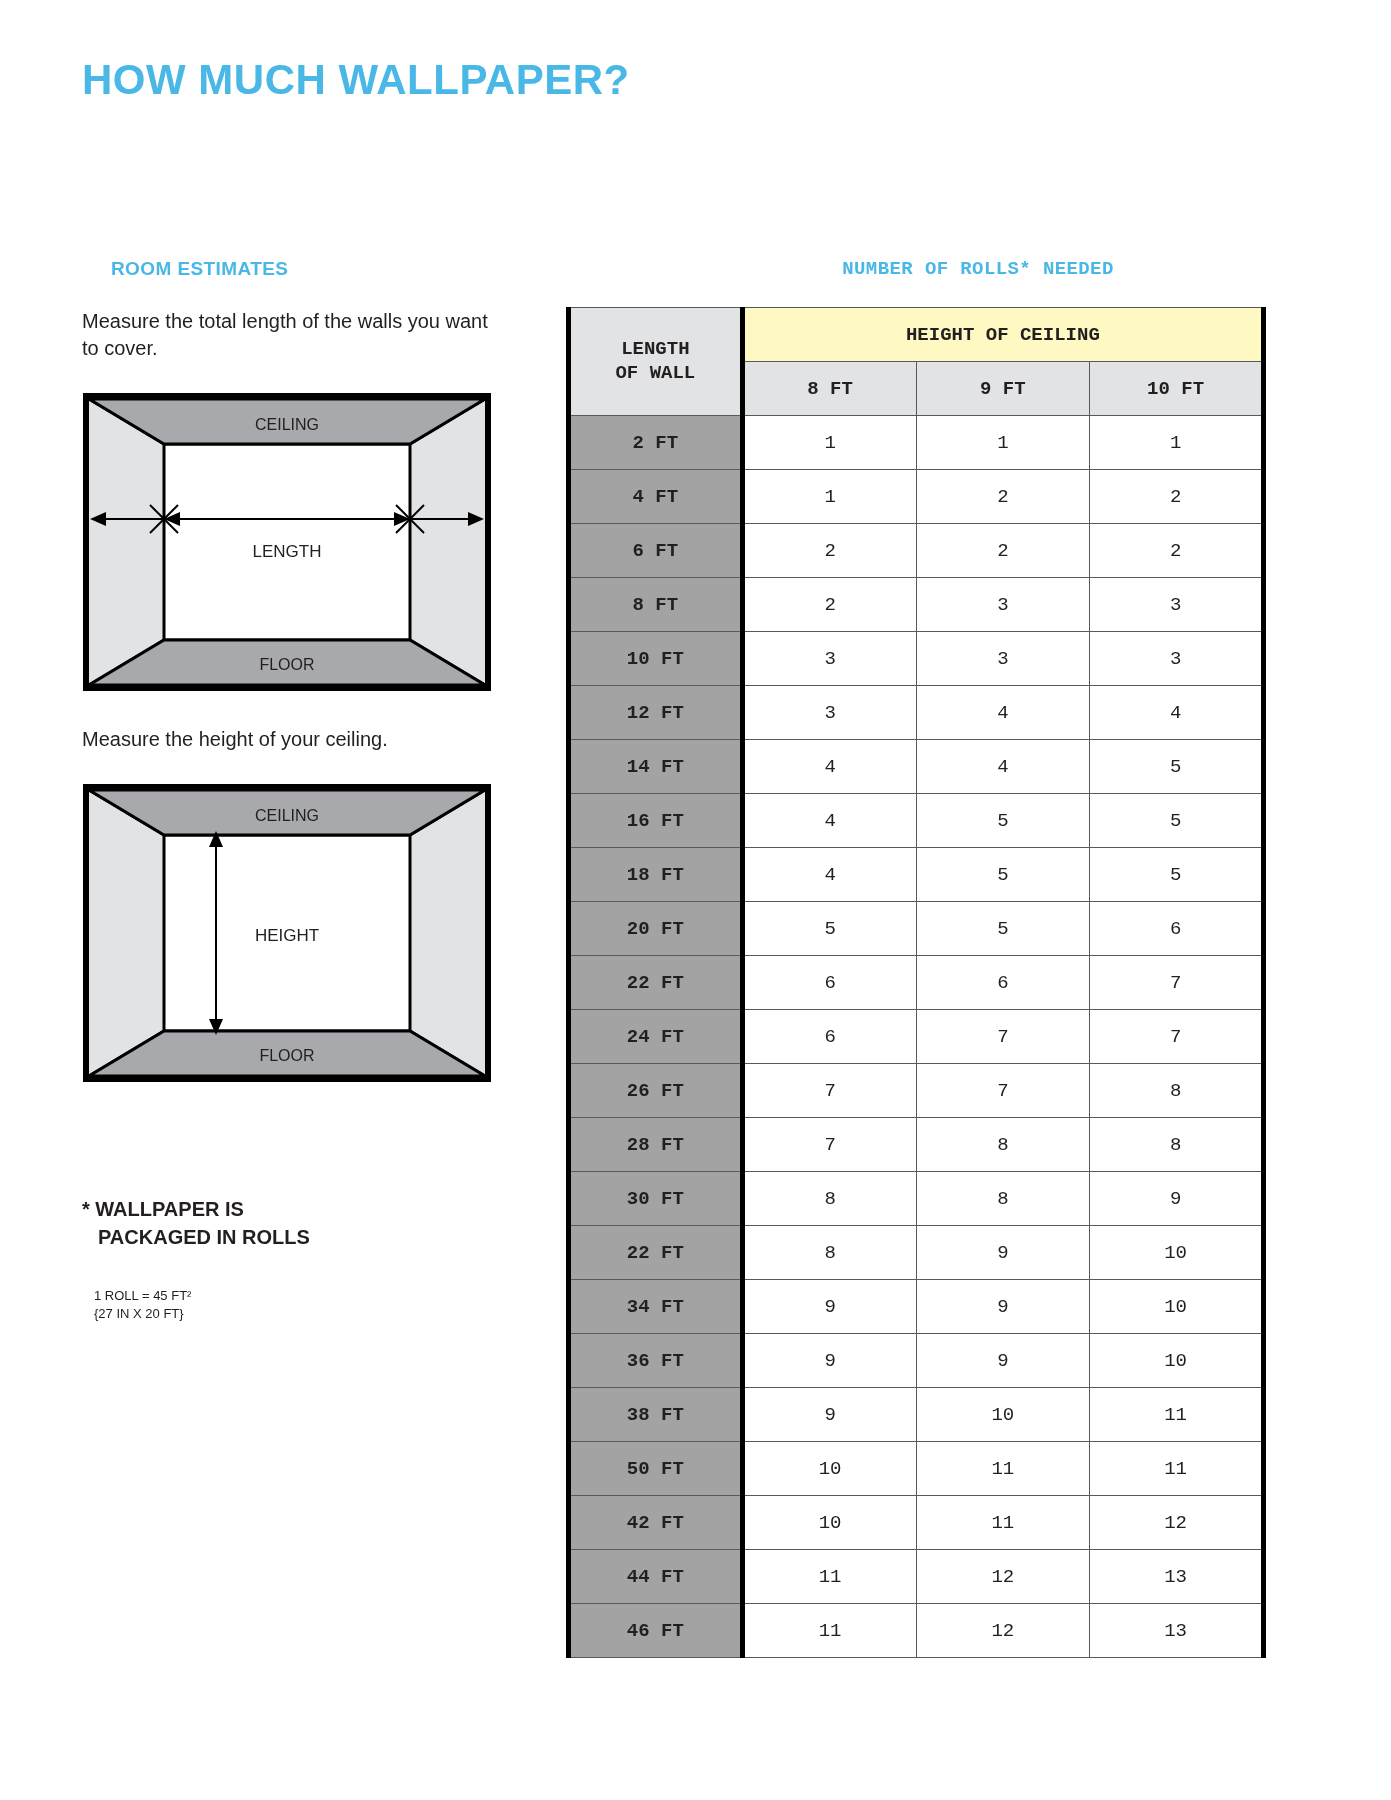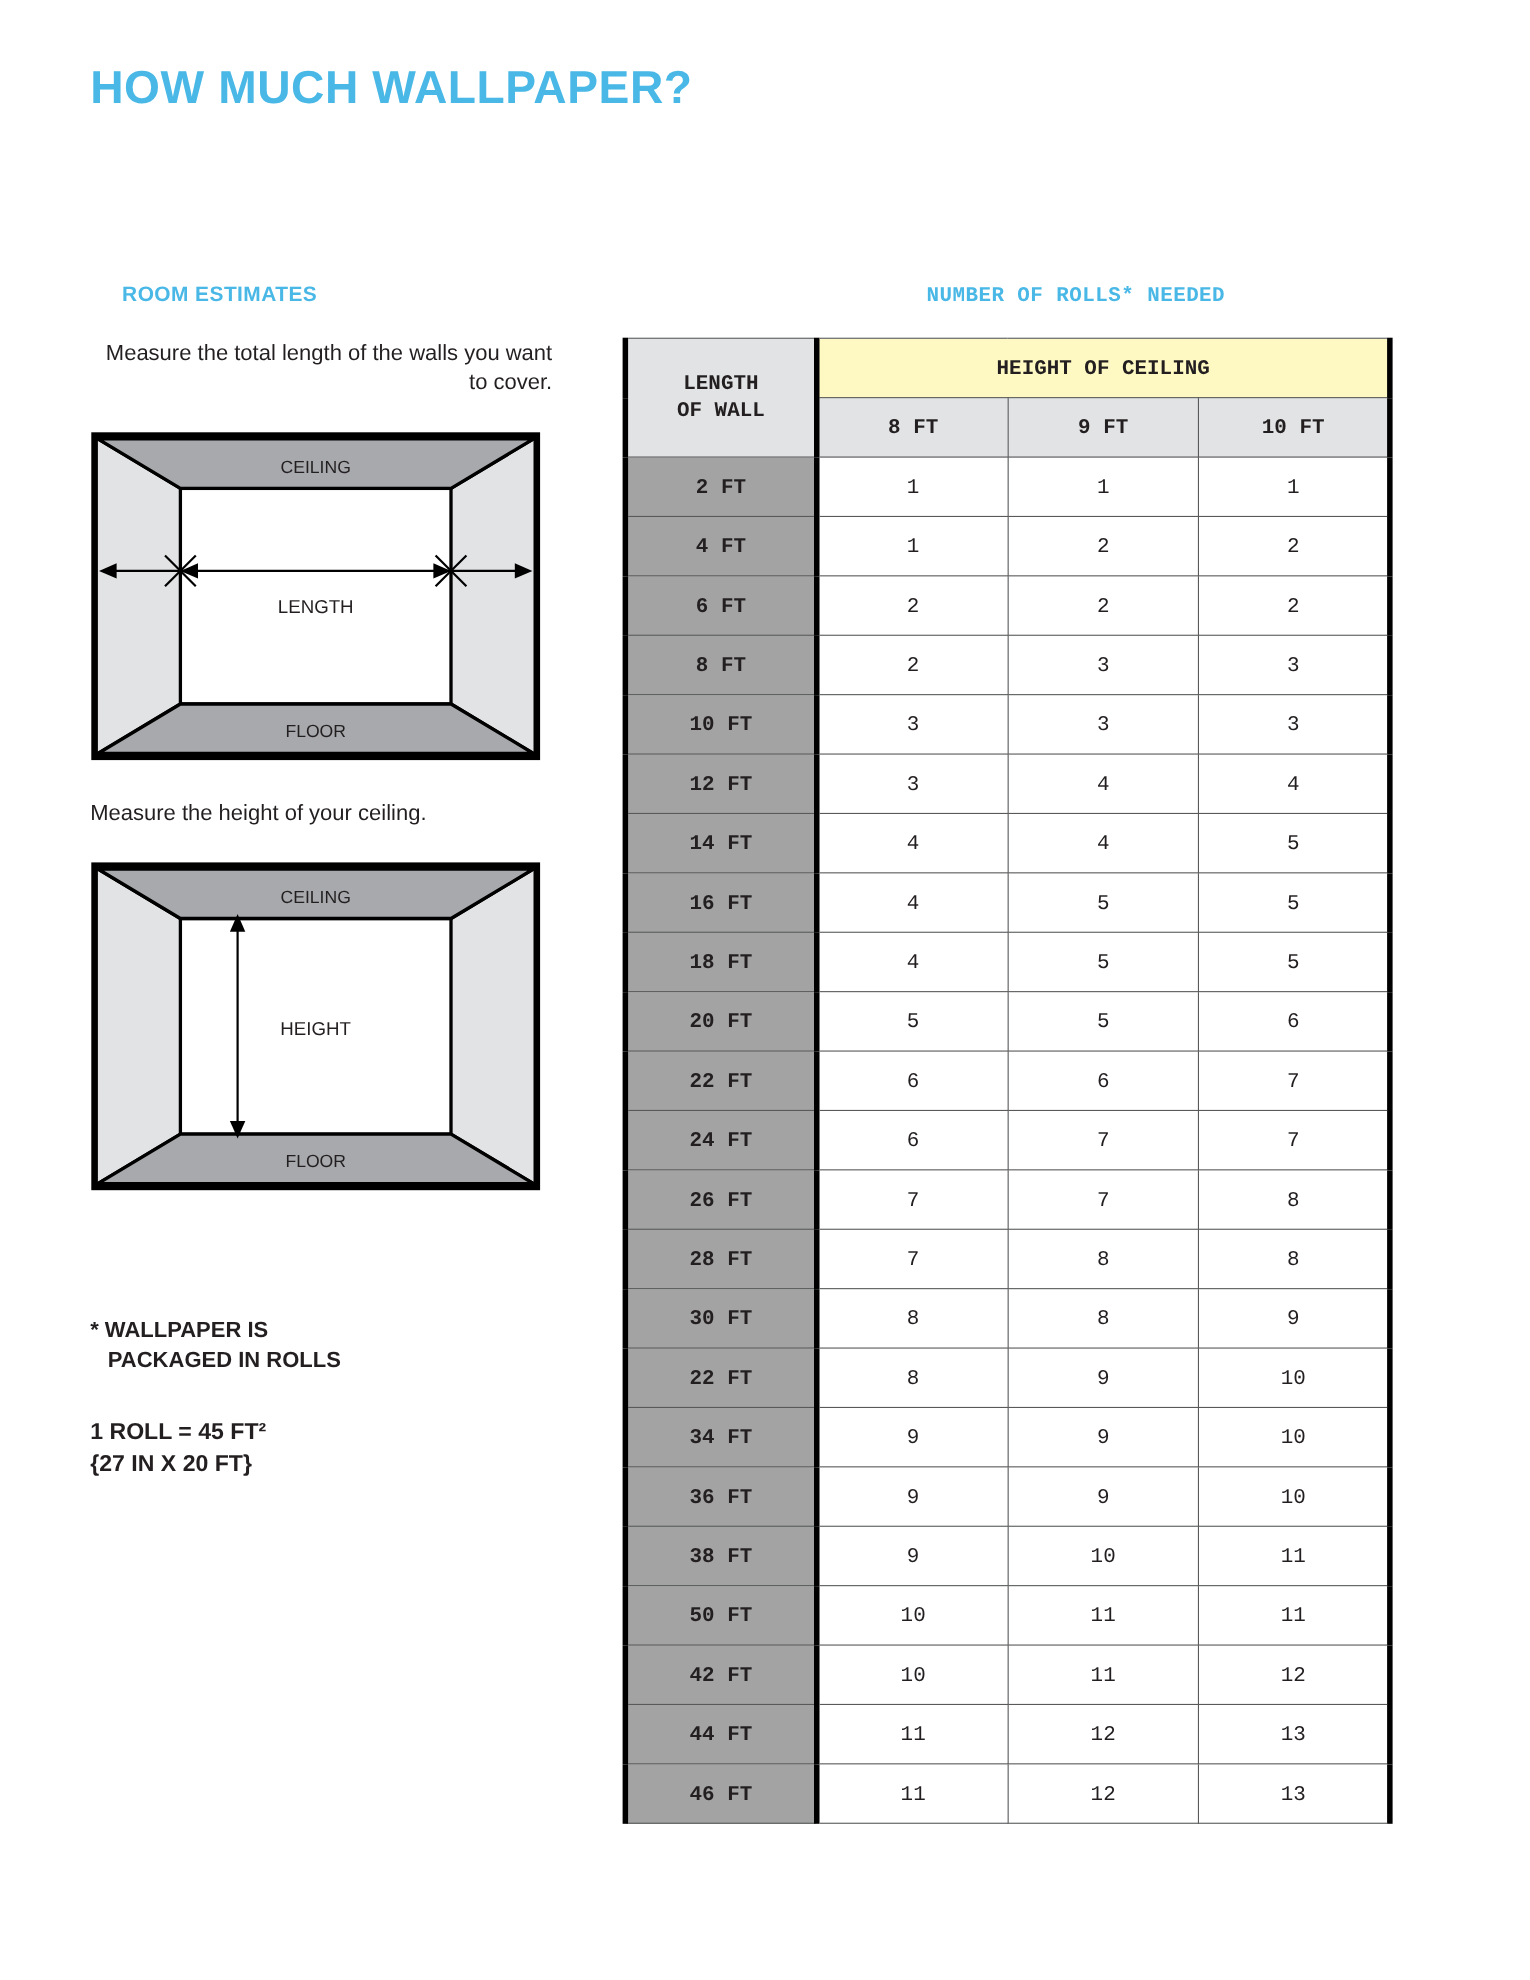--- a/index.html
+++ b/index.html
@@ -39,21 +39,20 @@
     font-weight: bold;
     color: #49b8e6;
     letter-spacing: 0.4px;
     margin-bottom: 28px;
     margin-left: 29px;
   }
   .body-text {
     font-size: 20px;
     line-height: 1.35;
     color: #231f20;
-    text-align: right;
   }
 
   
   .diagram {
     width: 410px;
     height: 300px;
     margin: 30px 0 0 0;
     position: relative;
   }
   .diagram svg { display: block; }
@@ -63,24 +62,25 @@
     line-height: 1.35;
     margin-top: 34px;
   }
   .footnote {
     font-size: 20px;
     font-weight: bold;
     line-height: 1.4;
     margin-top: 112px;
   }
   .footnote2 {
-    font-size: 21px;
-    font-weight: bold;
+    font-size: 13px;
+    font-weight: normal;
     line-height: 1.4;
     margin-top: 36px;
+    margin-left: 12px;
   }
 
   
   .right-col {
     position: absolute;
     left: 566px;
     top: 258px;
     width: 824px;
     font-family: Liberation Mono, monospace;
   }

